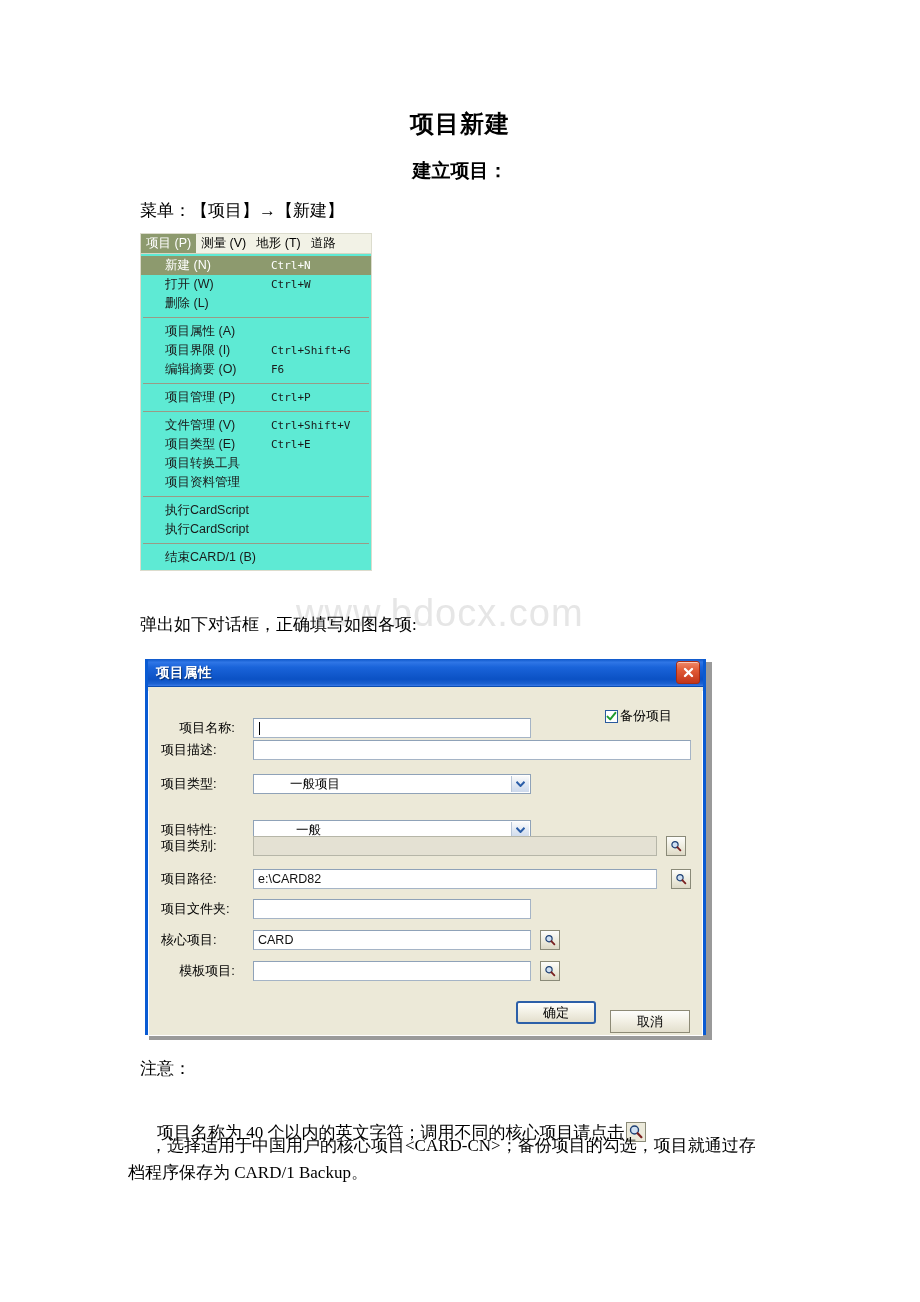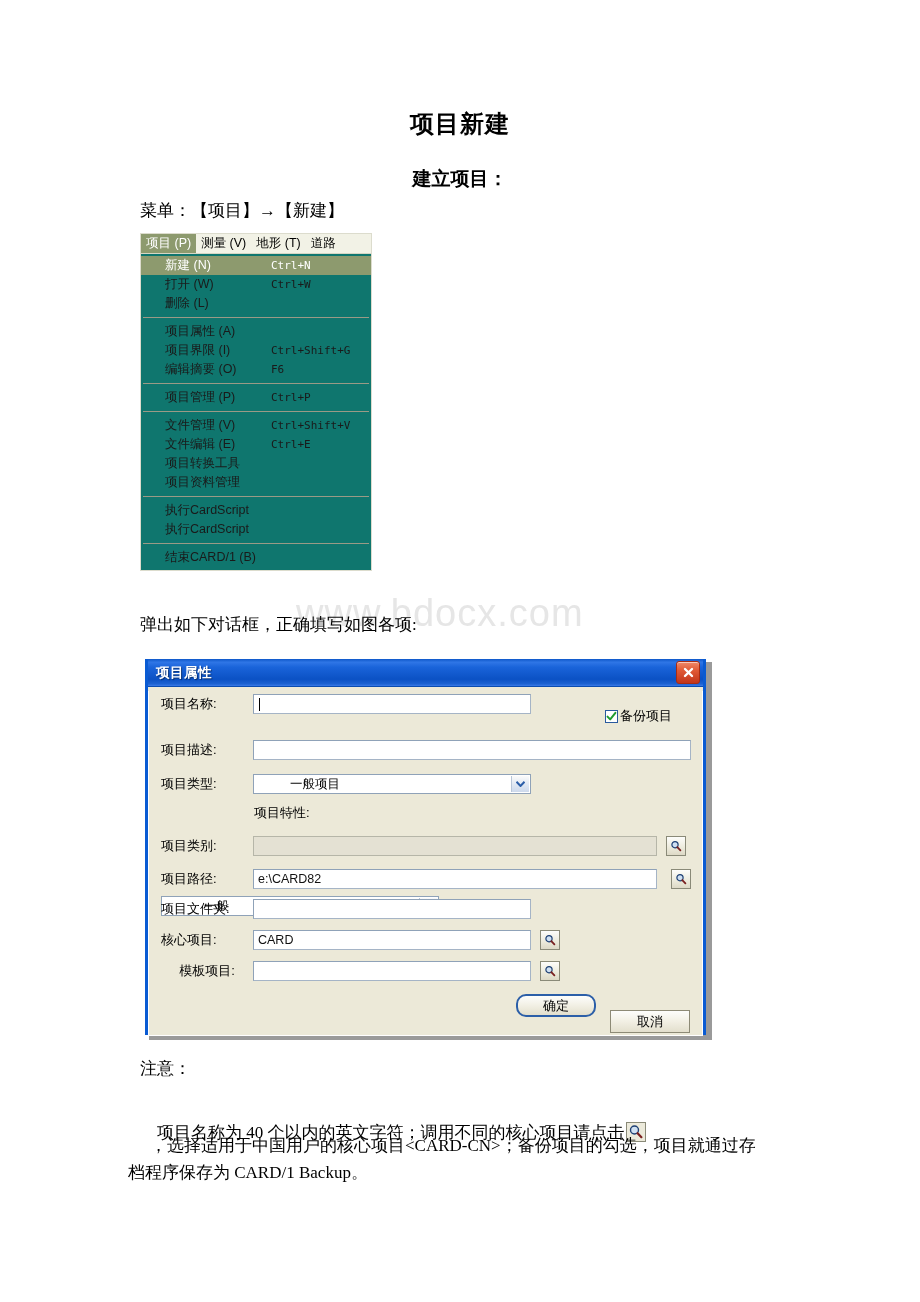--- a/index.html
+++ b/index.html
@@ -47,21 +47,20 @@
     letter-spacing: 1px;
   }
   .doc-sub {
     position: absolute;
     left: 0;
     top: 158px;
     width: 920px;
     text-align: center;
     font-size: 19px;
     font-weight: bold;
-    margin-top: 8px;
   }
   .para {
     position: absolute;
     font-size: 17px;
     line-height: 1.55;
     white-space: pre-wrap;
   }
   .p-menu-path { left: 140px; top: 198px; }
   .p-dialog-lead { left: 140px; top: 612px; z-index: 2; }
   .p-note-title { left: 140px; top: 1056px; }
@@ -101,21 +100,21 @@
     font-size: 12.5px;
     color: #000;
     font-family: "Liberation Sans", sans-serif;
     white-space: nowrap;
   }
   .menubar-item.active {
     background: #8d9a6e;
     color: #ffffff;
   }
   .menu-dropdown {
-    background: #0f766e;
+    background: #5eead4;
     padding: 2px 0 3px 0;
   }
   .menu-row {
     display: flex;
     align-items: center;
     height: 19px;
     padding-left: 24px;
     padding-right: 6px;
     font-size: 12.5px;
     font-family: "Liberation Sans", sans-serif;
@@ -375,21 +374,21 @@
         <div class="menu-row">
           <span class="menu-label">项目管理 (P)</span>
           <span class="accel-abs">Ctrl+P</span>
         </div>
         <div class="menu-sep"></div>
         <div class="menu-row">
           <span class="menu-label">文件管理 (V)</span>
           <span class="accel-abs">Ctrl+Shift+V</span>
         </div>
         <div class="menu-row">
-          <span class="menu-label">文件编辑 (E)</span>
+          <span class="menu-label">项目类型 (E)</span>
           <span class="accel-abs">Ctrl+E</span>
         </div>
         <div class="menu-row">
           <span class="menu-label">项目转换工具</span>
         </div>
         <div class="menu-row">
           <span class="menu-label">项目资料管理</span>
         </div>
         <div class="menu-sep"></div>
         <div class="menu-row">
@@ -414,21 +413,21 @@
       <div class="titlebar-text">项目属性</div>
       <div class="close-btn">
         <svg width="13" height="13" viewBox="0 0 13 13" aria-hidden="true">
           <path d="M3 3 L10 10 M10 3 L3 10" stroke="#ffffff" stroke-width="2.4" stroke-linecap="round"></path>
         </svg>
       </div>
     </div>
 
     <div class="dialog-body">
 
-      <div class="frow" style="left:12px; top:2px;">
+      <div class="frow" style="left:12px; top:26px;text-align:center;">
         <div class="flabel">项目名称:</div>
         <div class="fctl">
           <div class="tbox" style="width:278px;">
               <span></span>
               <span class="caret"></span>
             </div>
         </div>
       </div>
 
       <div class="cbwrap" style="left:456px; top:16px;">
@@ -456,21 +455,21 @@
             <span>一般项目</span>
             <span class="combo-arrow">
               <svg width="9" height="6" viewBox="0 0 9 6" aria-hidden="true">
                   <path d="M0.5 0.8 L4.5 5 L8.5 0.8" fill="none" stroke="#2b5ea8" stroke-width="2"></path>
                 </svg>
             </span>
           </div>
         </div>
       </div>
 
-      <div class="frow" style="left:12px; top:113px;flex-direction:column;">
+      <div class="frow" style="left:12px; top:128px;">
         <div class="flabel">项目特性:</div>
         <div class="fctl">
           <div class="combo" style="width:278px;padding-left:42px;">
             <span>一般</span>
             <span class="combo-arrow">
               <svg width="9" height="6" viewBox="0 0 9 6" aria-hidden="true">
                   <path d="M0.5 0.8 L4.5 5 L8.5 0.8" fill="none" stroke="#2b5ea8" stroke-width="2"></path>
                 </svg>
             </span>
           </div>
@@ -539,21 +538,21 @@
             </div>
           <div class="mag-btn">
             <svg width="12" height="12" viewBox="0 0 12 12" aria-hidden="true">
               <circle cx="5" cy="4.7" r="3.1" fill="#cfe0f2" stroke="#1d3f73" stroke-width="1.2"></circle>
               <path d="M7.3 7.1 L10.4 10.3" stroke="#7a2020" stroke-width="1.8" stroke-linecap="round"></path>
             </svg>
           </div>
         </div>
       </div>
 
-      <div class="btn default" style="left:367px; top:303px;border-radius:10px;">确定</div>
+      <div class="btn default" style="left:367px; top:310px;">确定</div>
       <div class="btn" style="left:461px; top:319px;">取消</div>
 
     </div>
   </div>
 
   <div class="para p-note-title">注意：</div>
 
   <div class="para p-note-1">
     <span>项目名称为 40 个以内的英文字符；调用不同的核心项目请点击</span><span class="inline-mag"><svg width="20" height="20" viewBox="0 0 20 20" aria-hidden="true">
           <rect x="0.5" y="0.5" width="19" height="19" fill="#eceadb" stroke="#8a8a78"></rect>

